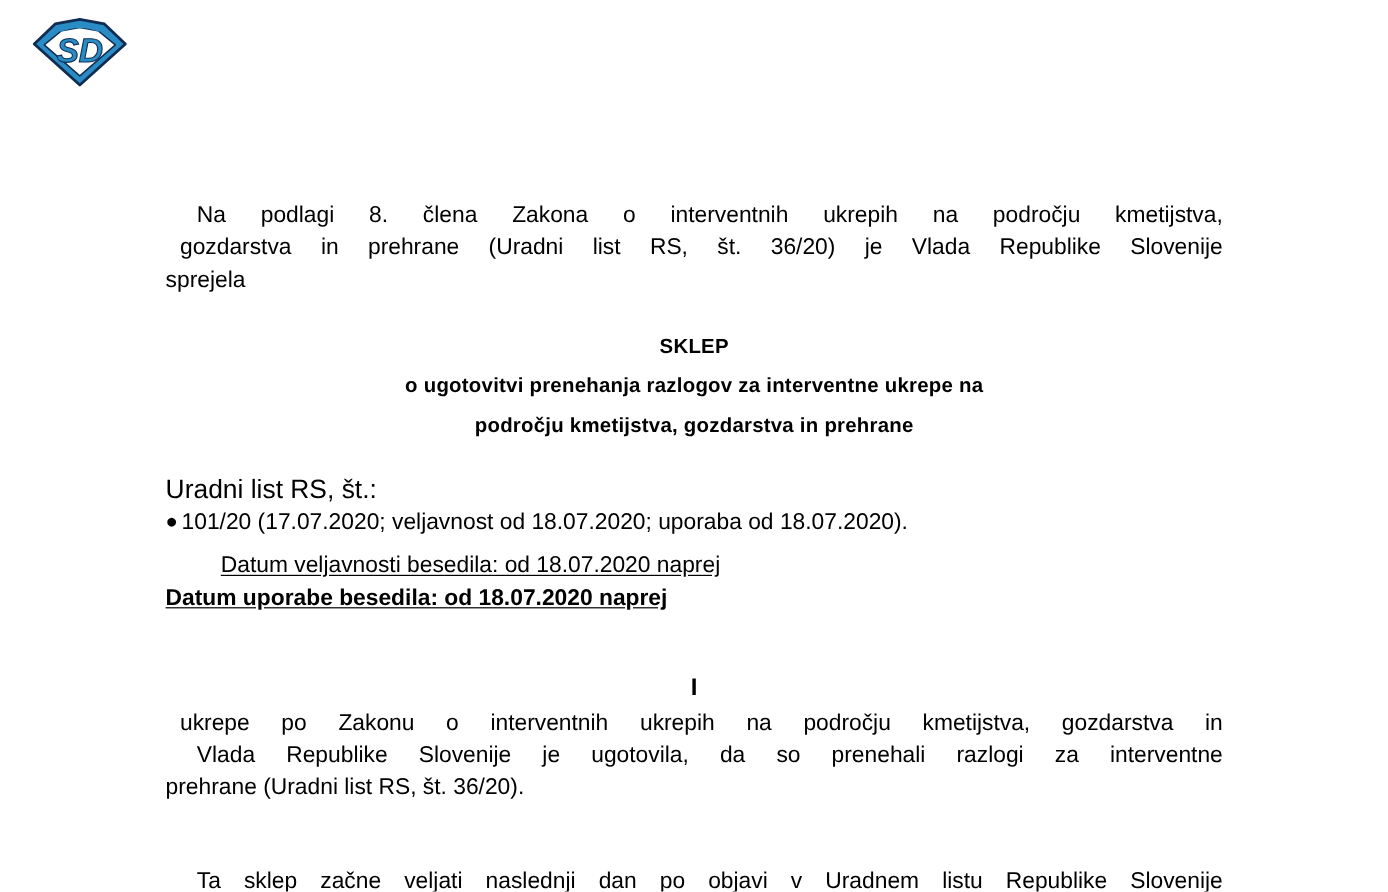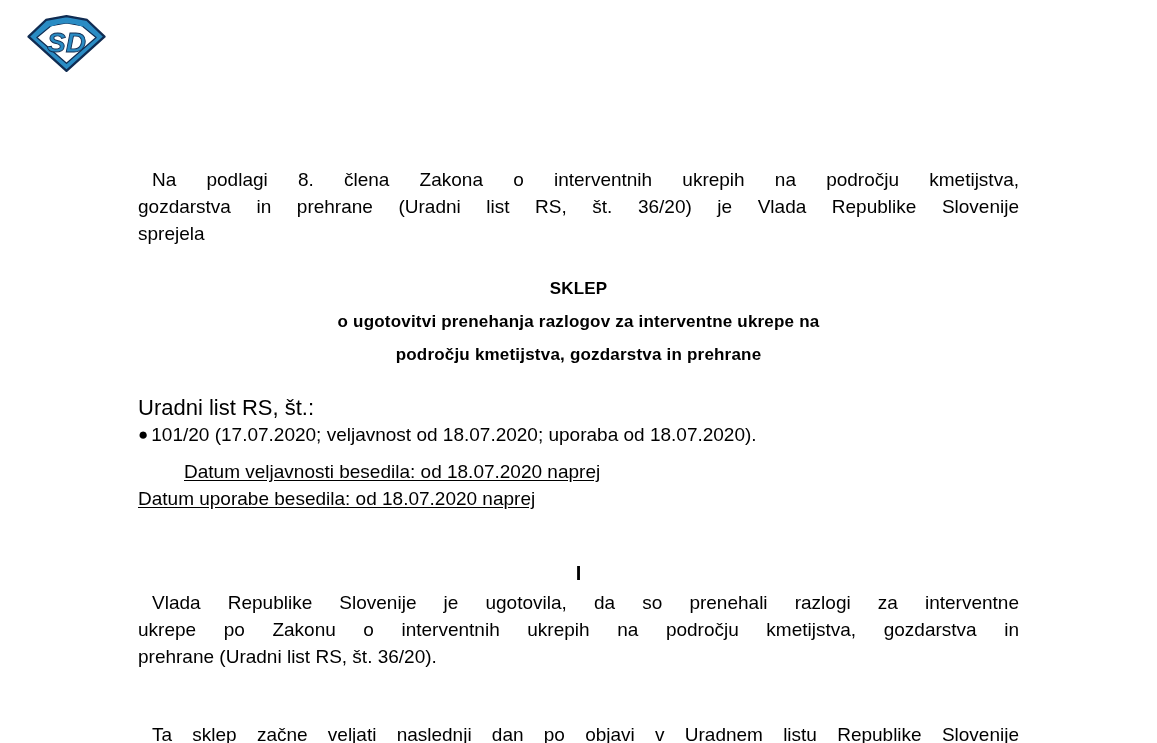--- a/index.html
+++ b/index.html
@@ -55,20 +55,21 @@
   .block {
     position: absolute;
     left: 138px;
     width: 881px;
   }
   .para { font-size: 19px; line-height: 27px; }
   .jline {
     text-align: justify;
     text-align-last: justify;
     text-justify: inter-word;
+    margin-left: 12px;
   }
   .lline { text-align: left; }
   .indent { text-indent: 14px; }
 
   .p1 { top: 166px; }
   .p2 { top: 589px; }
   .p3 { top: 721px; }
 
   .title-block {
     top: 272px;
@@ -87,21 +88,21 @@
     vertical-align: 1px;
   }
 
   .datum {
     font-size: 19px;
     line-height: 27px;
     text-decoration: underline;
     text-underline-offset: 2px;
   }
   .datum1 { top: 458px; margin-left: 46px; }
-  .datum2 { top: 485px; font-weight: normal; }
+  .datum2 { top: 485px; font-weight: bold; }
 
   .sec-num {
     text-align: center;
     font-weight: bold;
     font-size: 20px;
     line-height: 27px;
   }
   .sec1 { top: 560px; }
   .sec2 { top: 694px; }
 </style>
@@ -134,22 +135,22 @@
   <div class="block gazette-item">
     <span class="bullet">●</span><span>101/20 (17.07.2020; veljavnost od 18.07.2020; uporaba od 18.07.2020).</span>
   </div>
 
   <div class="block datum datum1">Datum veljavnosti besedila: od 18.07.2020 naprej</div>
   <div class="block datum datum2">Datum uporabe besedila: od 18.07.2020 naprej</div>
 
   <div class="block sec-num sec1">I</div>
 
   <div class="block para p2">
+    <div class="jline">ukrepe po Zakonu o interventnih ukrepih na področju kmetijstva, gozdarstva in</div>
     <div class="jline indent">Vlada Republike Slovenije je ugotovila, da so prenehali razlogi za interventne</div>
-    <div class="jline">ukrepe po Zakonu o interventnih ukrepih na področju kmetijstva, gozdarstva in</div>
     <div class="lline">prehrane (Uradni list RS, št. 36/20).</div>
   </div>
 
 
   <div class="block para p3">
     <div class="jline indent">Ta sklep začne veljati naslednji dan po objavi v Uradnem listu Republike Slovenije</div>
   </div>
 
 </div>
 

